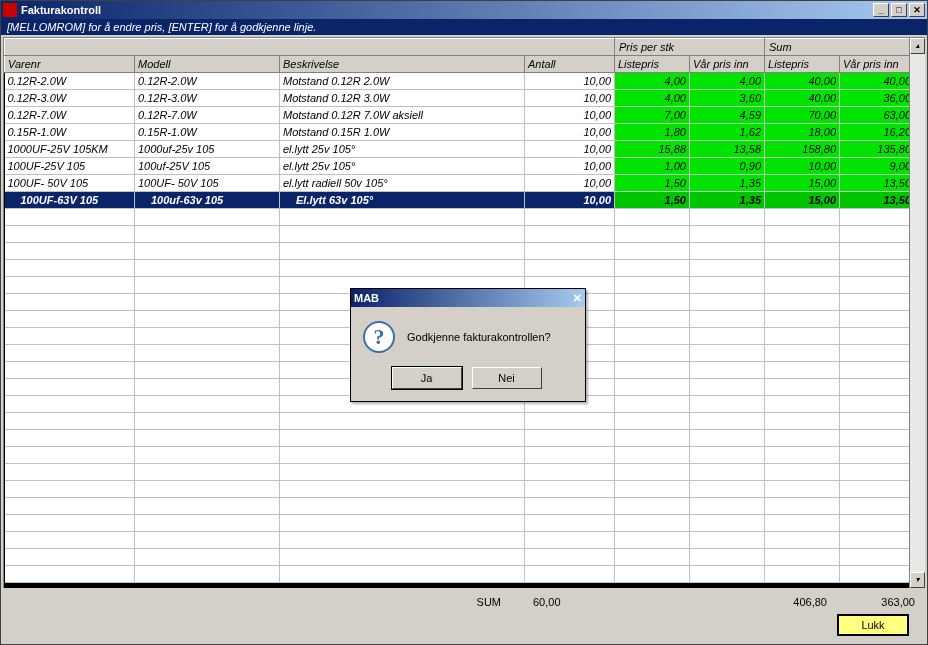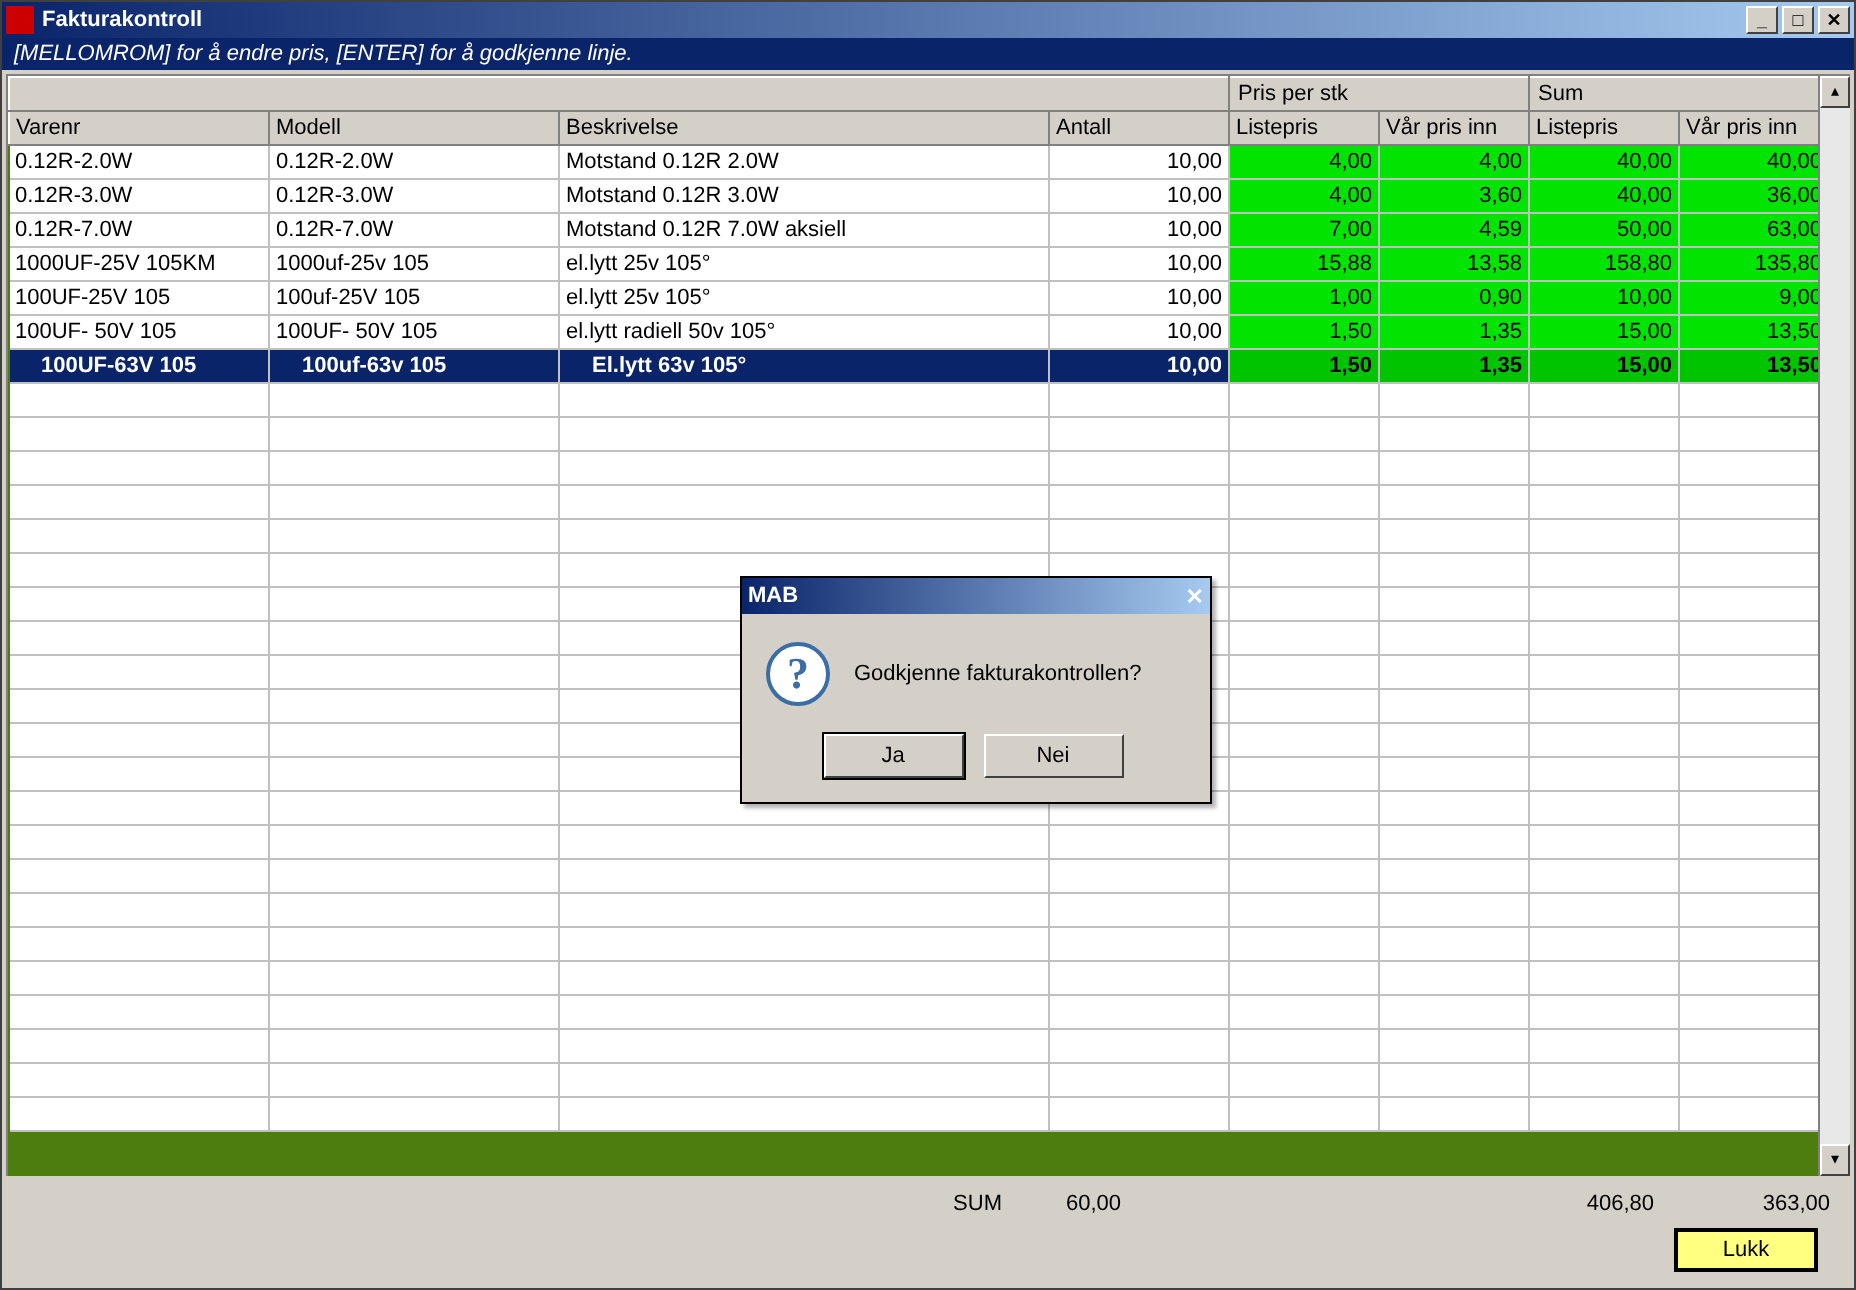--- a/index.html
+++ b/index.html
@@ -57,22 +57,23 @@
     font-style: italic;
     background: #0a246a;
     font-size: 11px;
   }
   .grid-area {
     flex: 1;
     display: flex;
     border-top: 1px solid #808080;
     border-left: 1px solid #808080;
     margin: 2px;
-    background: #4d7c0f;
+    background: #000000;
     position: relative;
+    font-style: italic;
   }
   .grid {
     flex: 1;
     overflow: hidden;
   }
   table {
     border-collapse: collapse;
     width: 100%;
     table-layout: fixed;
   }
@@ -143,21 +144,21 @@
   .lukk-btn {
     width:72px; height:22px;
     background:#ffff80;
     border:2px solid #000;
     font-size:11px;
     cursor:pointer;
   }
   
   .dialog {
     position:absolute;
-    left:370px; top:288px;
+    left:350px; top:288px;
     width:236px;
     background:#d4d0c8;
     border:1px solid #000;
     box-shadow: 2px 2px 2px rgba(0,0,0,0.3);
     z-index:10;
   }
   .dialog .dlg-title {
     height:18px;
     background: linear-gradient(to right, #0a246a, #a6caf0);
     color:#fff;
@@ -280,22 +281,32 @@
               <td class="num green">40,00</td>
               <td class="num green">36,00</td>
             </tr>
             <tr>
               <td class="">0.12R-7.0W</td>
               <td class="">0.12R-7.0W</td>
               <td class="">Motstand 0.12R 7.0W aksiell</td>
               <td class="num">10,00</td>
               <td class="num green">7,00</td>
               <td class="num green">4,59</td>
-              <td class="num green">50,00</td>
+              <td class="num green">70,00</td>
               <td class="num green">63,00</td>
+            </tr>
+            <tr>
+              <td class="">0.15R-1.0W</td>
+              <td class="">0.15R-1.0W</td>
+              <td class="">Motstand 0.15R 1.0W</td>
+              <td class="num">10,00</td>
+              <td class="num green">1,80</td>
+              <td class="num green">1,62</td>
+              <td class="num green">18,00</td>
+              <td class="num green">16,20</td>
             </tr>
             <tr>
               <td class="">1000UF-25V 105KM</td>
               <td class="">1000uf-25v 105</td>
               <td class="">el.lytt 25v 105°</td>
               <td class="num">10,00</td>
               <td class="num green">15,88</td>
               <td class="num green">13,58</td>
               <td class="num green">158,80</td>
               <td class="num green">135,80</td>

